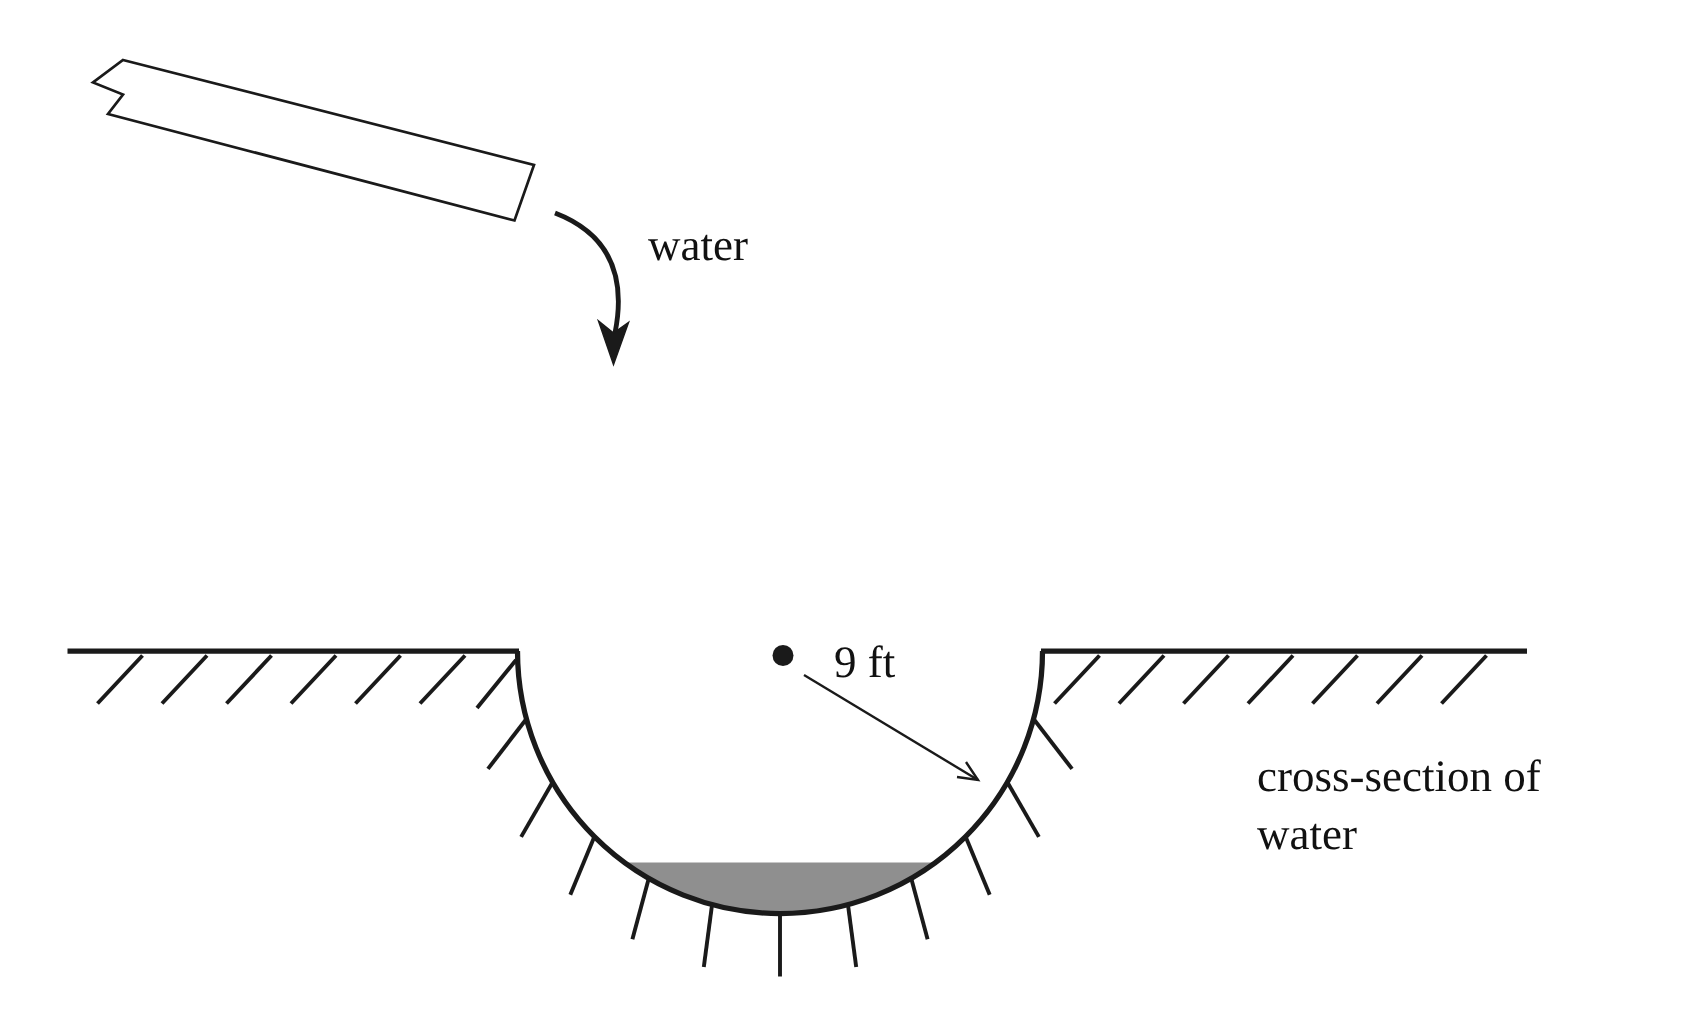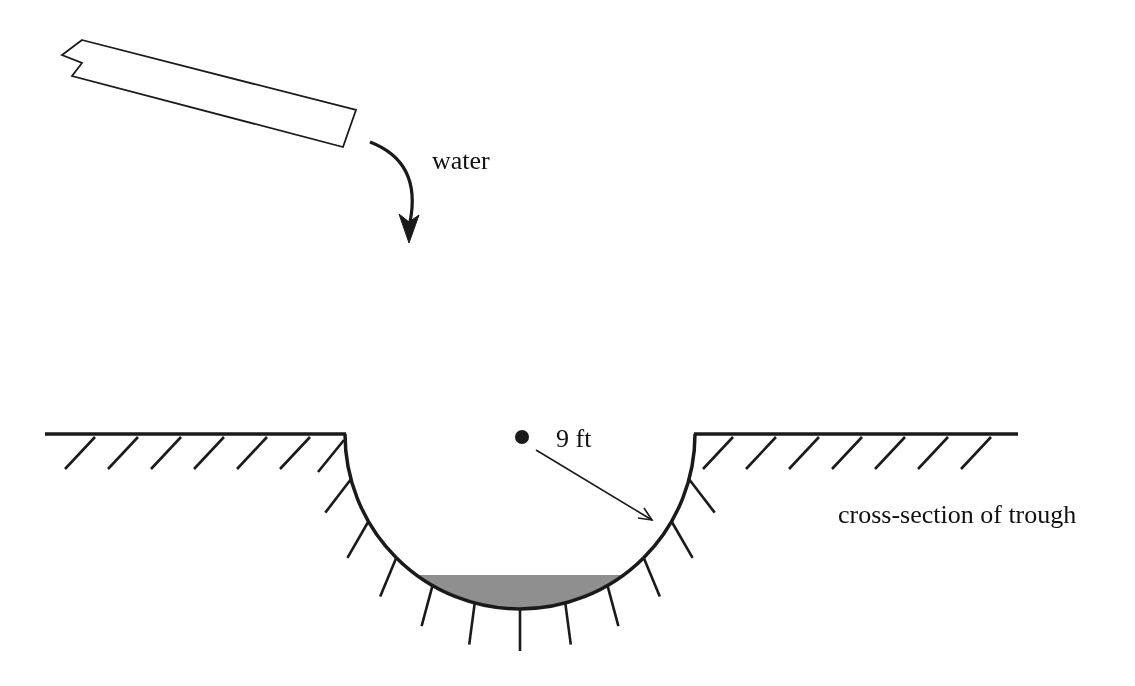--- a/index.html
+++ b/index.html
@@ -18,21 +18,21 @@
   .diagram-svg {
     position: absolute;
     left: 0;
     top: 0;
     width: 1135px;
     height: 686px;
   }
   .label {
     position: absolute;
     color: #111111;
-    font-size: 26px;
+    font-size: 30px;
     line-height: 1.3;
     white-space: nowrap;
   }
   .caption {
     white-space: normal;
     width: 245px;
   }
 </style>
 </head>
 <body>
@@ -98,15 +98,15 @@
     <g stroke="#1a1a1a" stroke-width="1.6" fill="none">
       <line x1="536" y1="450" x2="652" y2="520"></line>
       <polyline points="644,508 652,520 638,518"></polyline>
     </g>
   </svg>
 
   <div class="label" style="left:432px; top:144px;">water</div>
 
   <div class="label" style="left:556px; top:422px;">9 ft</div>
 
-  <div class="label caption" style="left:838px; top:498px;">cross-section of trough</div>
+  <div class="label caption" style="left:838px; top:498px;">cross-section of water</div>
 
 </div>
 
 </body></html>

